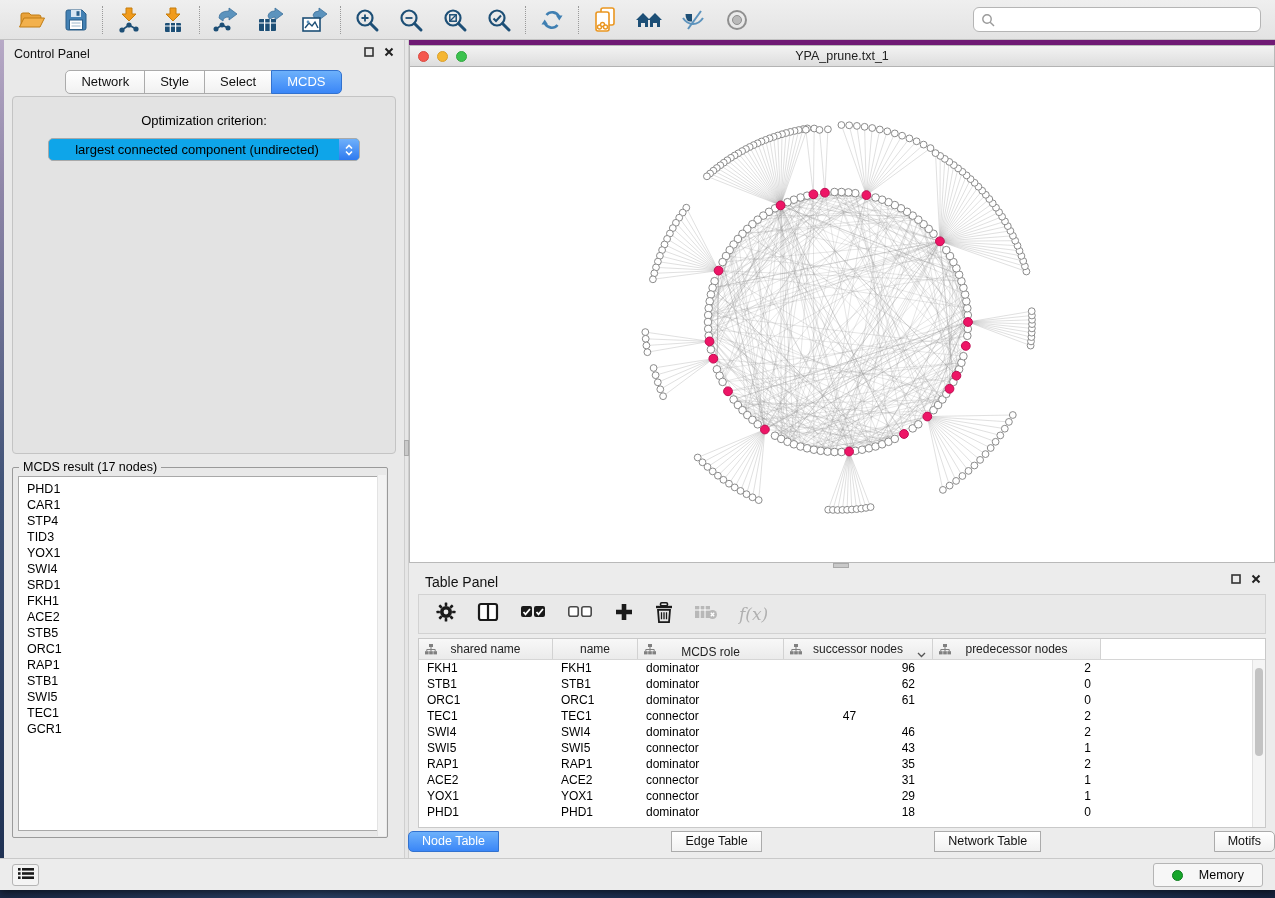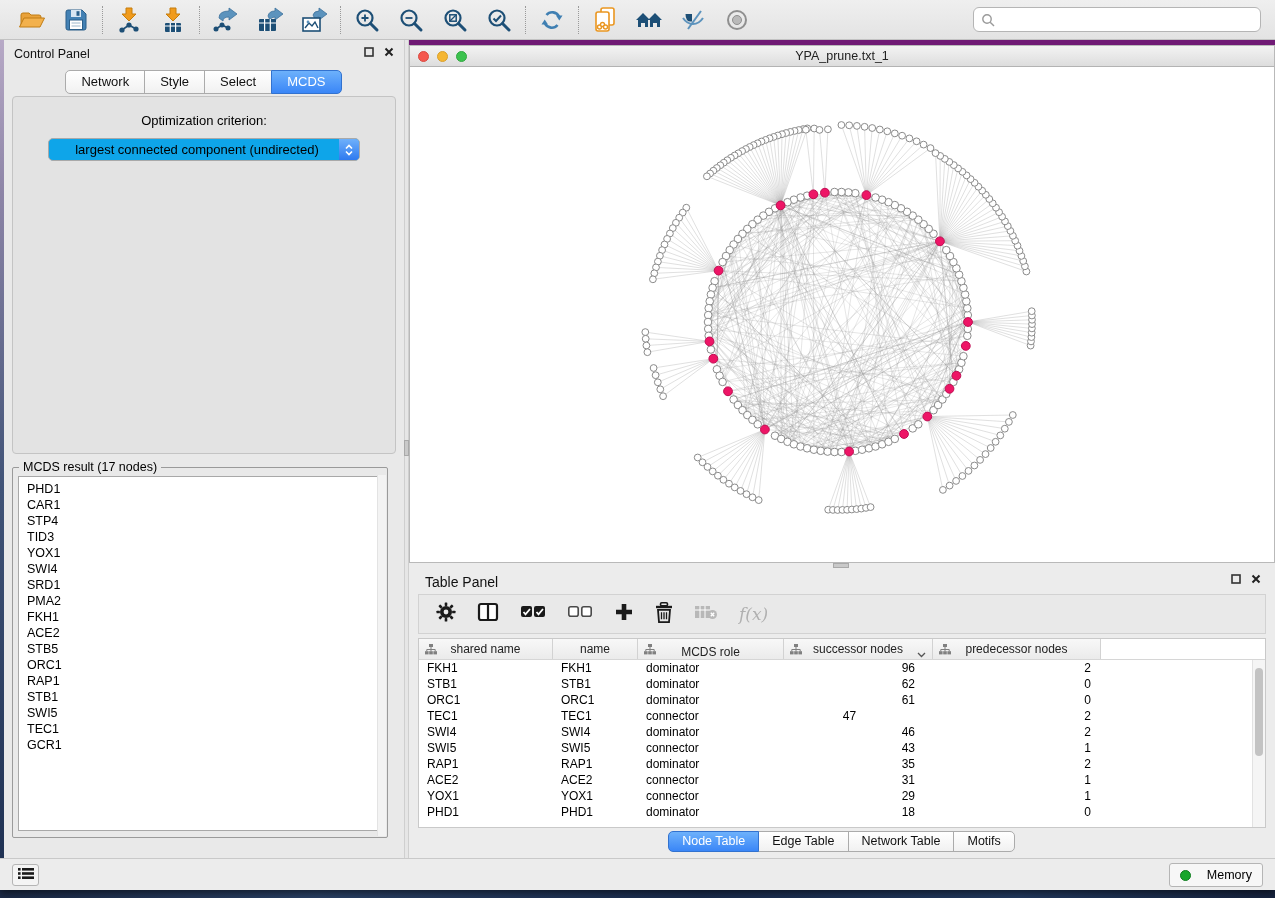--- a/index.html
+++ b/index.html
@@ -91,29 +91,29 @@
   .th { position:relative; display:flex; align-items:center; justify-content:center; flex:0 0 auto;
     background:linear-gradient(#f8f8f8,#ebebeb); border-right:1px solid #d2d2d2; font-size:12px; color:#222; }
   .th .hicon { position:absolute; left:6px; top:5px; }
   .th .sort { position:absolute; right:6px; top:8px; }
   .tr { display:flex; height:16px; line-height:16px; }
   .td { flex:0 0 auto; font-size:12px; color:#000; padding-left:8px; white-space:nowrap; overflow:hidden; }
   .td.c3 { text-align:right; padding-left:0; padding-right:18px; }
   .td.c4 { text-align:right; padding-left:0; padding-right:10px; }
   .vscroll { position:absolute; right:0; top:21px; bottom:0; width:13px; background:#f5f5f5; border-left:1px solid #e2e2e2; }
   .vthumb { position:absolute; left:2px; top:8px; width:8px; height:88px; background:#c3c3c3; border-radius:4px; }
-  .bt-tabs { position:absolute; left:0; right:0; bottom:6px; display:flex; justify-content:center; }
+  .bt-tabs { position:absolute; left:0; right:0; bottom:6px; display:flex; justify-content:space-between; }
   .bt-tabs .seg { font-size:12.5px; padding:2px 13px 3px 13px; }
 
   
   .statusbar { position:absolute; left:0; top:858px; width:1275px; height:32px; background:#ececec; border-top:1px solid #c9c9c9; }
   .status-menu { position:absolute; left:12px; top:5px; width:27px; height:22px; background:#f4f4f4;
     border:1px solid #b5b5b5; border-radius:3px; display:flex; align-items:center; justify-content:center; }
   .memory-btn { position:absolute; right:12px; top:4px; height:24px; background:#f7f7f7; border:1px solid #b5b5b5;
-    border-radius:3px; display:flex; align-items:center; gap:16px; padding:0 10px; font-size:12.5px; color:#000; }
+    border-radius:3px; display:flex; align-items:center; gap:16px; padding:0 18px; font-size:12.5px; color:#000; }
   .mem-dot { width:11px; height:11px; border-radius:50%; background:#17a62b; border:1px solid #0d7d1e; }
 </style>
 </head>
 <body>
 
 <div class="app">
 
   <div class="toolbar">
     <div class="tgroup">
       <div class="tbtn">
@@ -335,21 +335,20 @@
     <fieldset class="result">
       <legend>MCDS result (17 nodes)</legend>
       <div class="mcds-list" id="mcds-list">
           <div class="mcds-item">PHD1</div>
           <div class="mcds-item">CAR1</div>
           <div class="mcds-item">STP4</div>
           <div class="mcds-item">TID3</div>
           <div class="mcds-item">YOX1</div>
           <div class="mcds-item">SWI4</div>
           <div class="mcds-item">SRD1</div>
-          <div class="mcds-item">PMA2</div>
           <div class="mcds-item">FKH1</div>
           <div class="mcds-item">ACE2</div>
           <div class="mcds-item">STB5</div>
           <div class="mcds-item">ORC1</div>
           <div class="mcds-item">RAP1</div>
           <div class="mcds-item">STB1</div>
           <div class="mcds-item">SWI5</div>
           <div class="mcds-item">TEC1</div>
           <div class="mcds-item">GCR1</div>
         </div>

